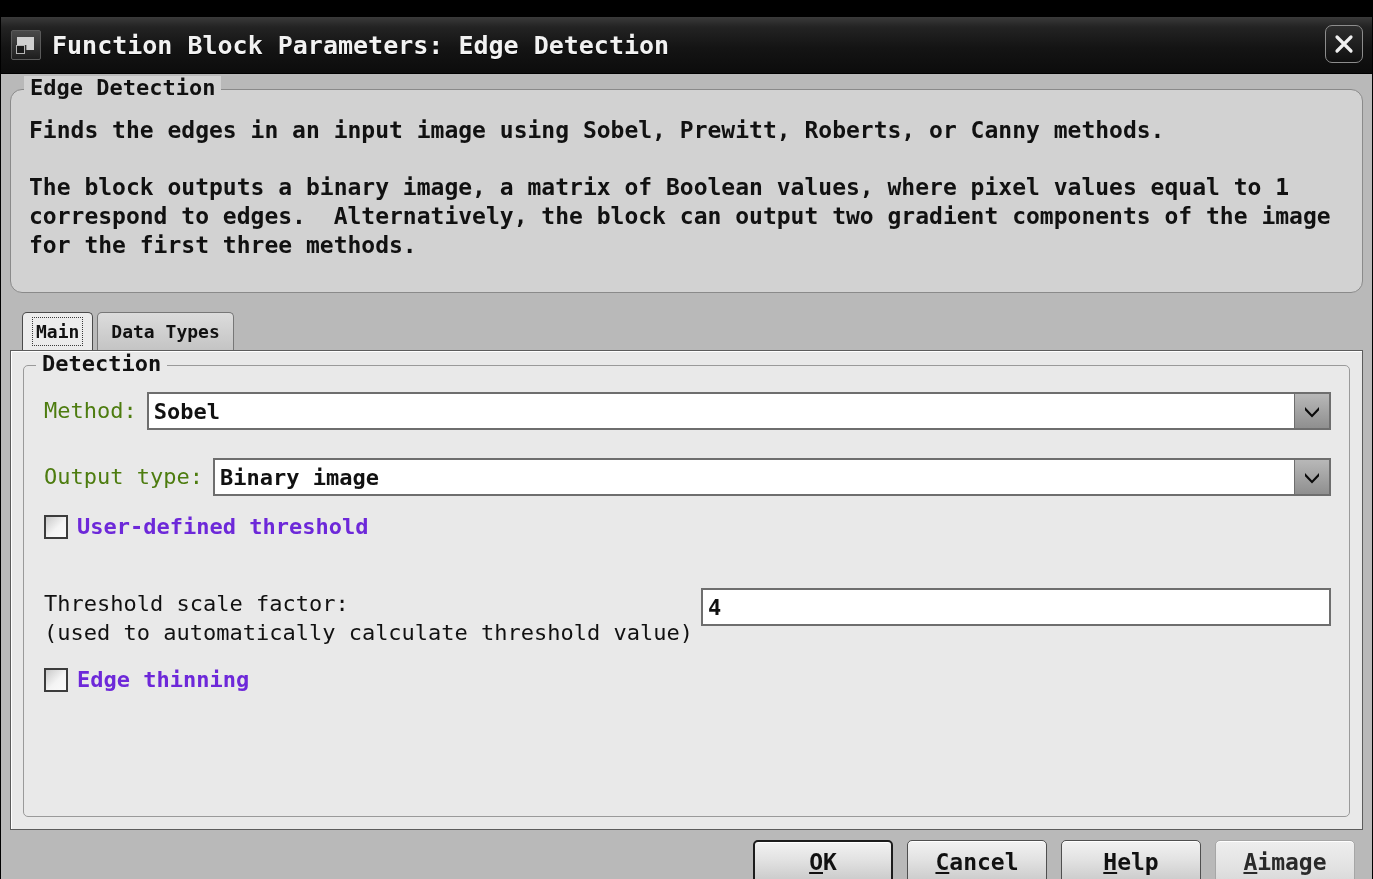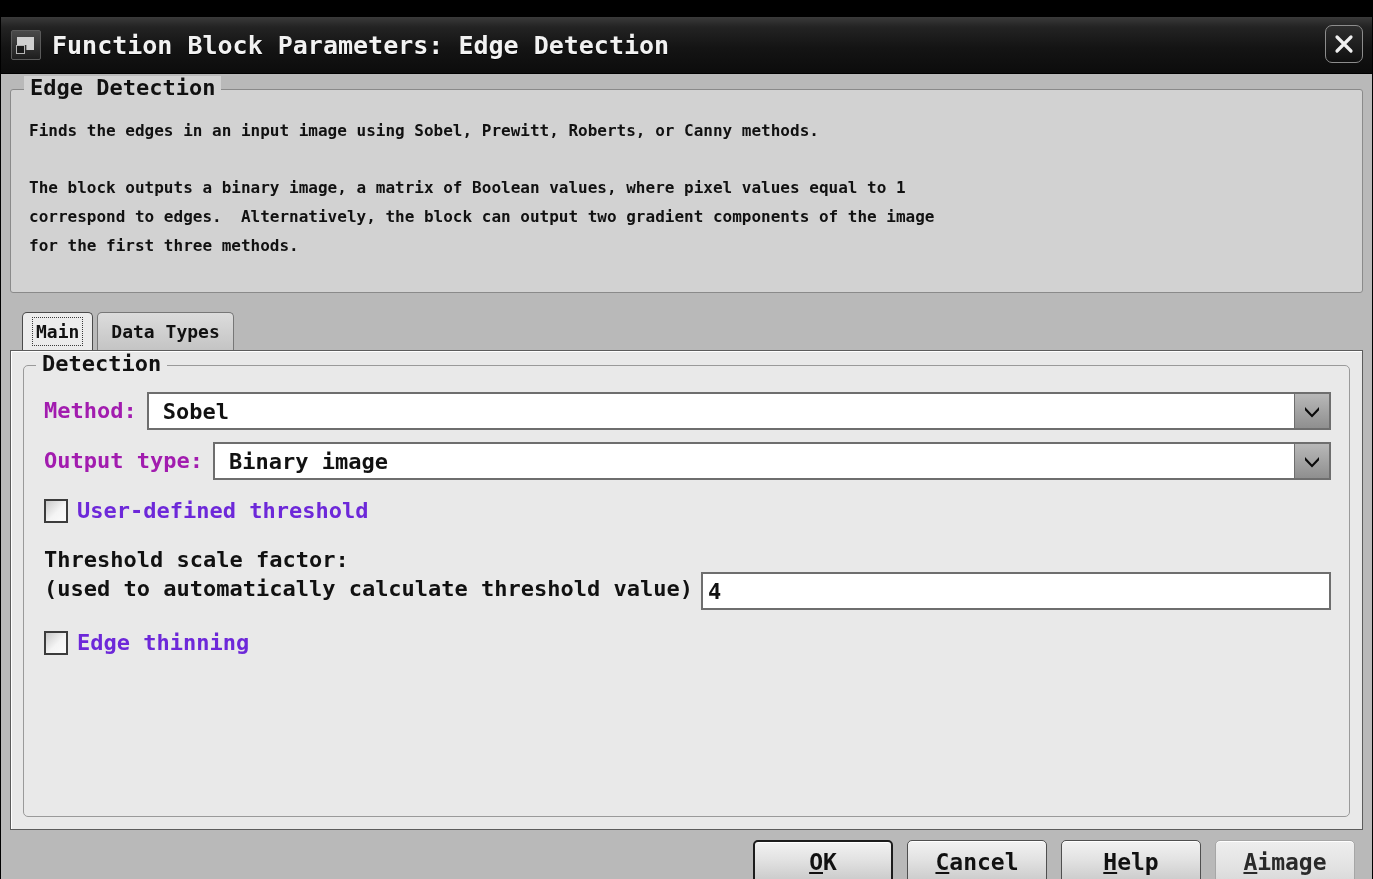--- a/index.html
+++ b/index.html
@@ -98,21 +98,21 @@
     padding: 6px 8px 0 8px;
     box-sizing: border-box;
     display: flex;
     flex-direction: column;
   }
 
   
   .groupbox {
     position: relative;
     border: 1px solid #8a8a8a;
-    border-radius: 3px;
+    border-radius: 12px;
     background: #d2d2d2;
     box-sizing: border-box;
   }
   .groupbox > .gb-title {
     position: absolute;
     top: -13px;
     left: 13px;
     background: #d2d2d2;
     padding: 0 6px;
     font-size: 22px;
@@ -124,21 +124,21 @@
 
   
   #desc-group {
     flex: 0 0 auto;
     height: 204px;
     margin: 9px 1px 0 1px;
     padding: 26px 18px 0 18px;
   }
   #desc-group .gb-title { top: -14px; }
   .desc-para {
-    font-size: 16px;
+    font-size: 23px;
     font-weight: bold;
     color: #111;
     line-height: 29px;
     white-space: pre-wrap;
     margin: 0;
   }
   #desc-para-2 { margin-top: 28px; }
 
   
   #tabstrip {
@@ -208,43 +208,43 @@
     position: absolute;
     left: 20px; right: 18px; top: 26px;
   }
 
   .row {
     display: flex;
     align-items: center;
   }
   .field-label {
     font-size: 22px;
-    font-weight: bold;
-    color: #a21caf;
+    font-weight: normal;
+    color: #4d7c0f;
     white-space: nowrap;
     line-height: 26px;
   }
 
   
   .combo {
     flex: 1 1 auto;
     height: 38px;
     background: #ffffff;
     border: 2px solid #6e6e6e;
     box-sizing: border-box;
     display: flex;
     align-items: stretch;
     position: relative;
     cursor: pointer;
   }
   .combo .combo-value {
     flex: 1 1 auto;
     display: flex;
     align-items: center;
-    padding-left: 14px;
+    padding-left: 5px;
     font-size: 22px;
     font-weight: bold;
     color: #111;
     white-space: nowrap;
     overflow: hidden;
   }
   .combo .combo-arrow {
     flex: 0 0 34px;
     background: linear-gradient(to bottom, #b8b8b8, #8f8f8f);
     border-left: 1px solid #6e6e6e;
@@ -274,26 +274,27 @@
   }
 
   
   #threshold-row {
     display: flex;
     align-items: flex-start;
     margin-top: 22px;
   }
   #threshold-label {
     font-size: 22px;
-    font-weight: bold;
+    font-weight: normal;
     color: #111;
     line-height: 29px;
     white-space: pre;
     flex: 0 0 auto;
     padding-right: 8px;
+    margin-top: 28px;
   }
   #threshold-input {
     flex: 1 1 auto;
     margin-top: 27px;
     height: 38px;
     background: #fff;
     border: 2px solid #6e6e6e;
     box-sizing: border-box;
     display: flex;
     align-items: center;
@@ -386,21 +387,21 @@
             <div class="combo">
               <div class="combo-value">Sobel</div>
               <div class="combo-arrow">
                 <svg width="20" height="14" viewBox="0 0 20 14" aria-hidden="true">
                   <path d="M3 3 L10 10.5 L17 3 L17 6.2 L10 13.6 L3 6.2 Z" fill="#0a0a0a"></path>
                 </svg>
               </div>
             </div>
           </div>
 
-          <div class="row" style="margin-top:12px;text-align:center;">
+          <div class="row" style="margin-top:28px;text-align:center;">
             <span class="field-label" style="margin-right:10px;">Output type:</span>
             <div class="combo">
               <div class="combo-value">Binary image</div>
               <div class="combo-arrow">
                 <svg width="20" height="14" viewBox="0 0 20 14" aria-hidden="true">
                   <path d="M3 3 L10 10.5 L17 3 L17 6.2 L10 13.6 L3 6.2 Z" fill="#0a0a0a"></path>
                 </svg>
               </div>
             </div>
           </div>

